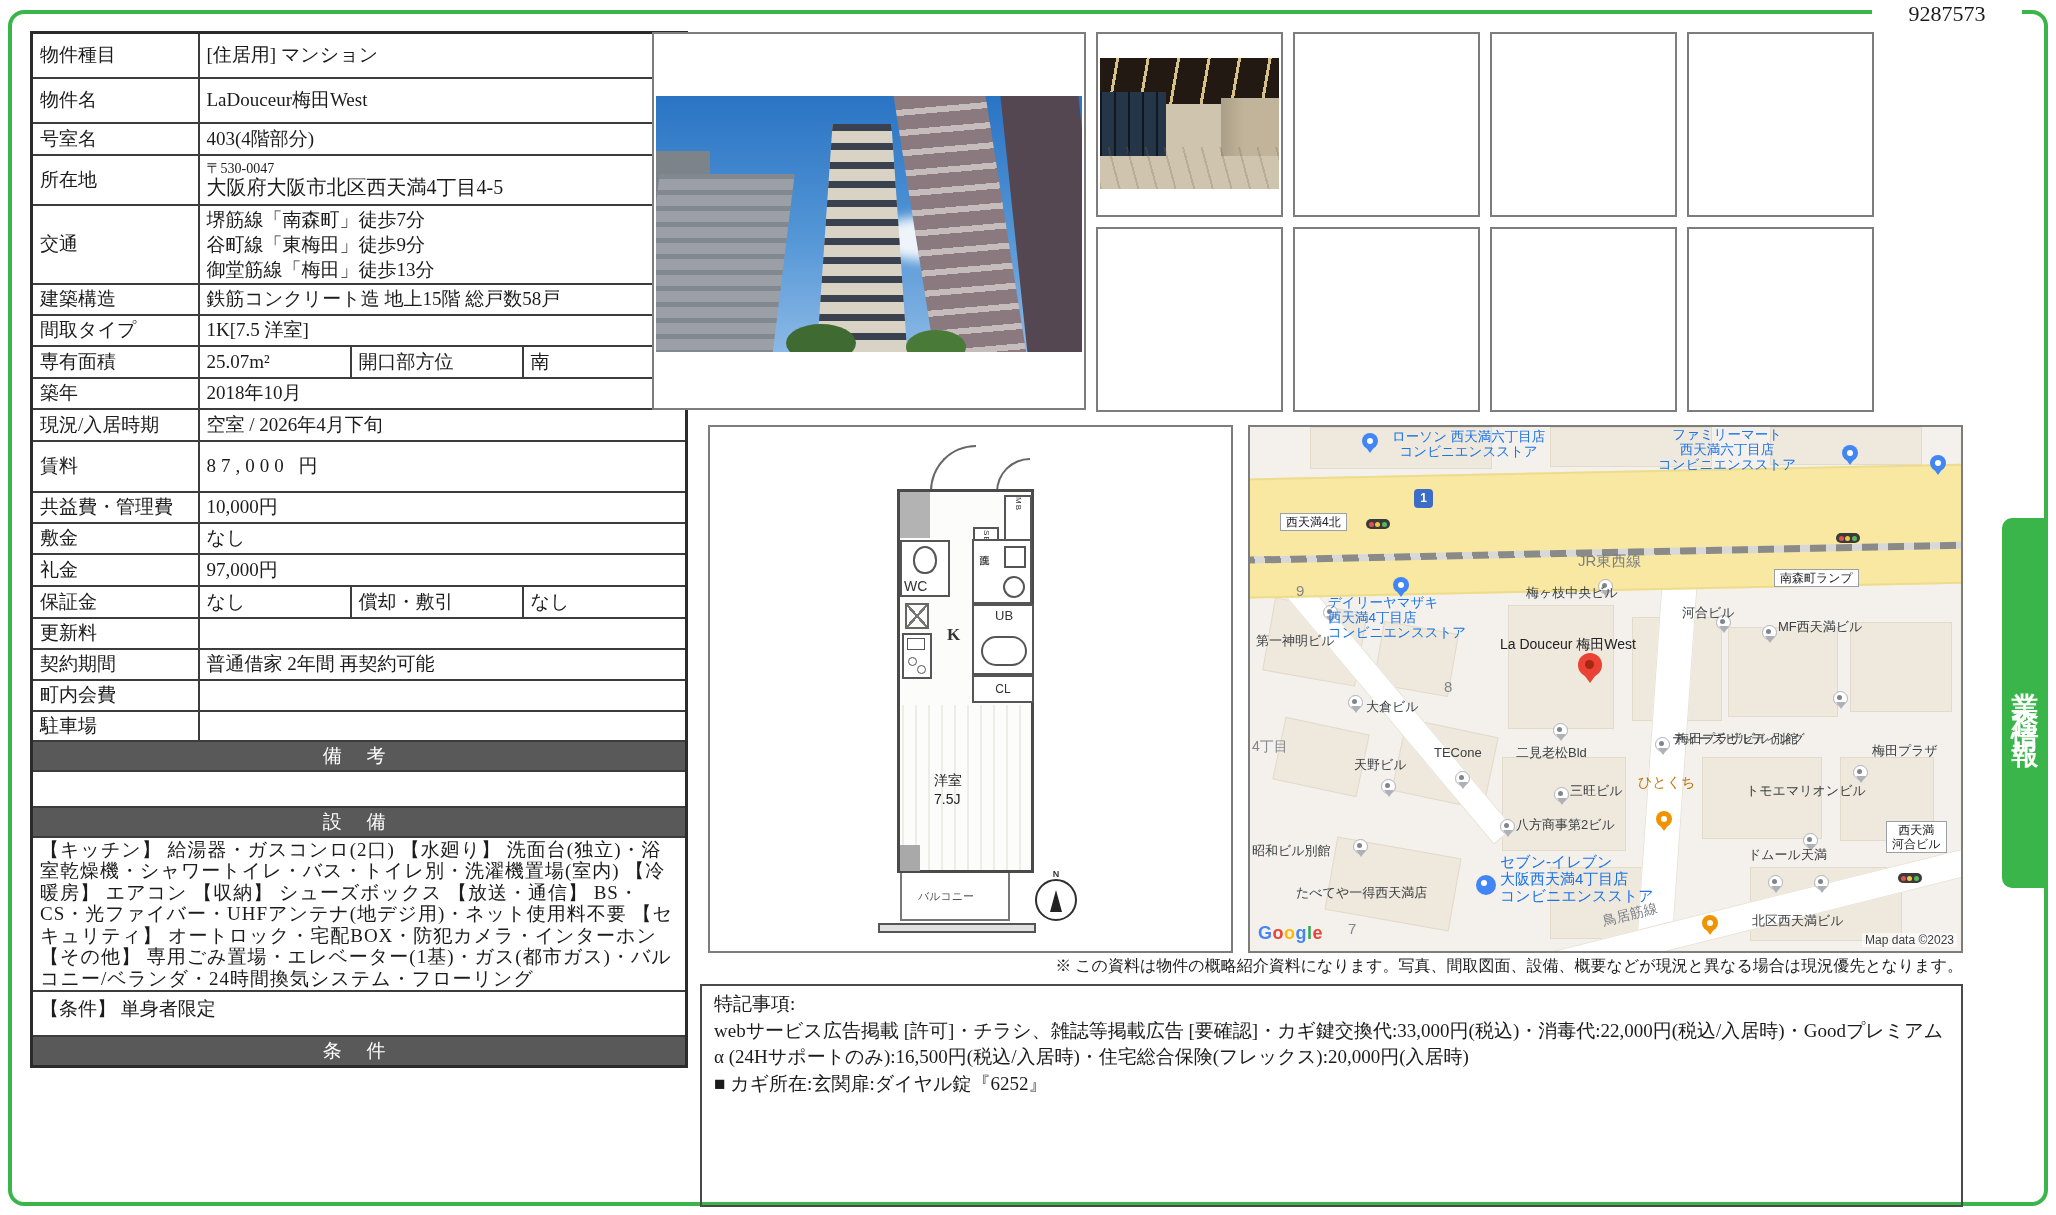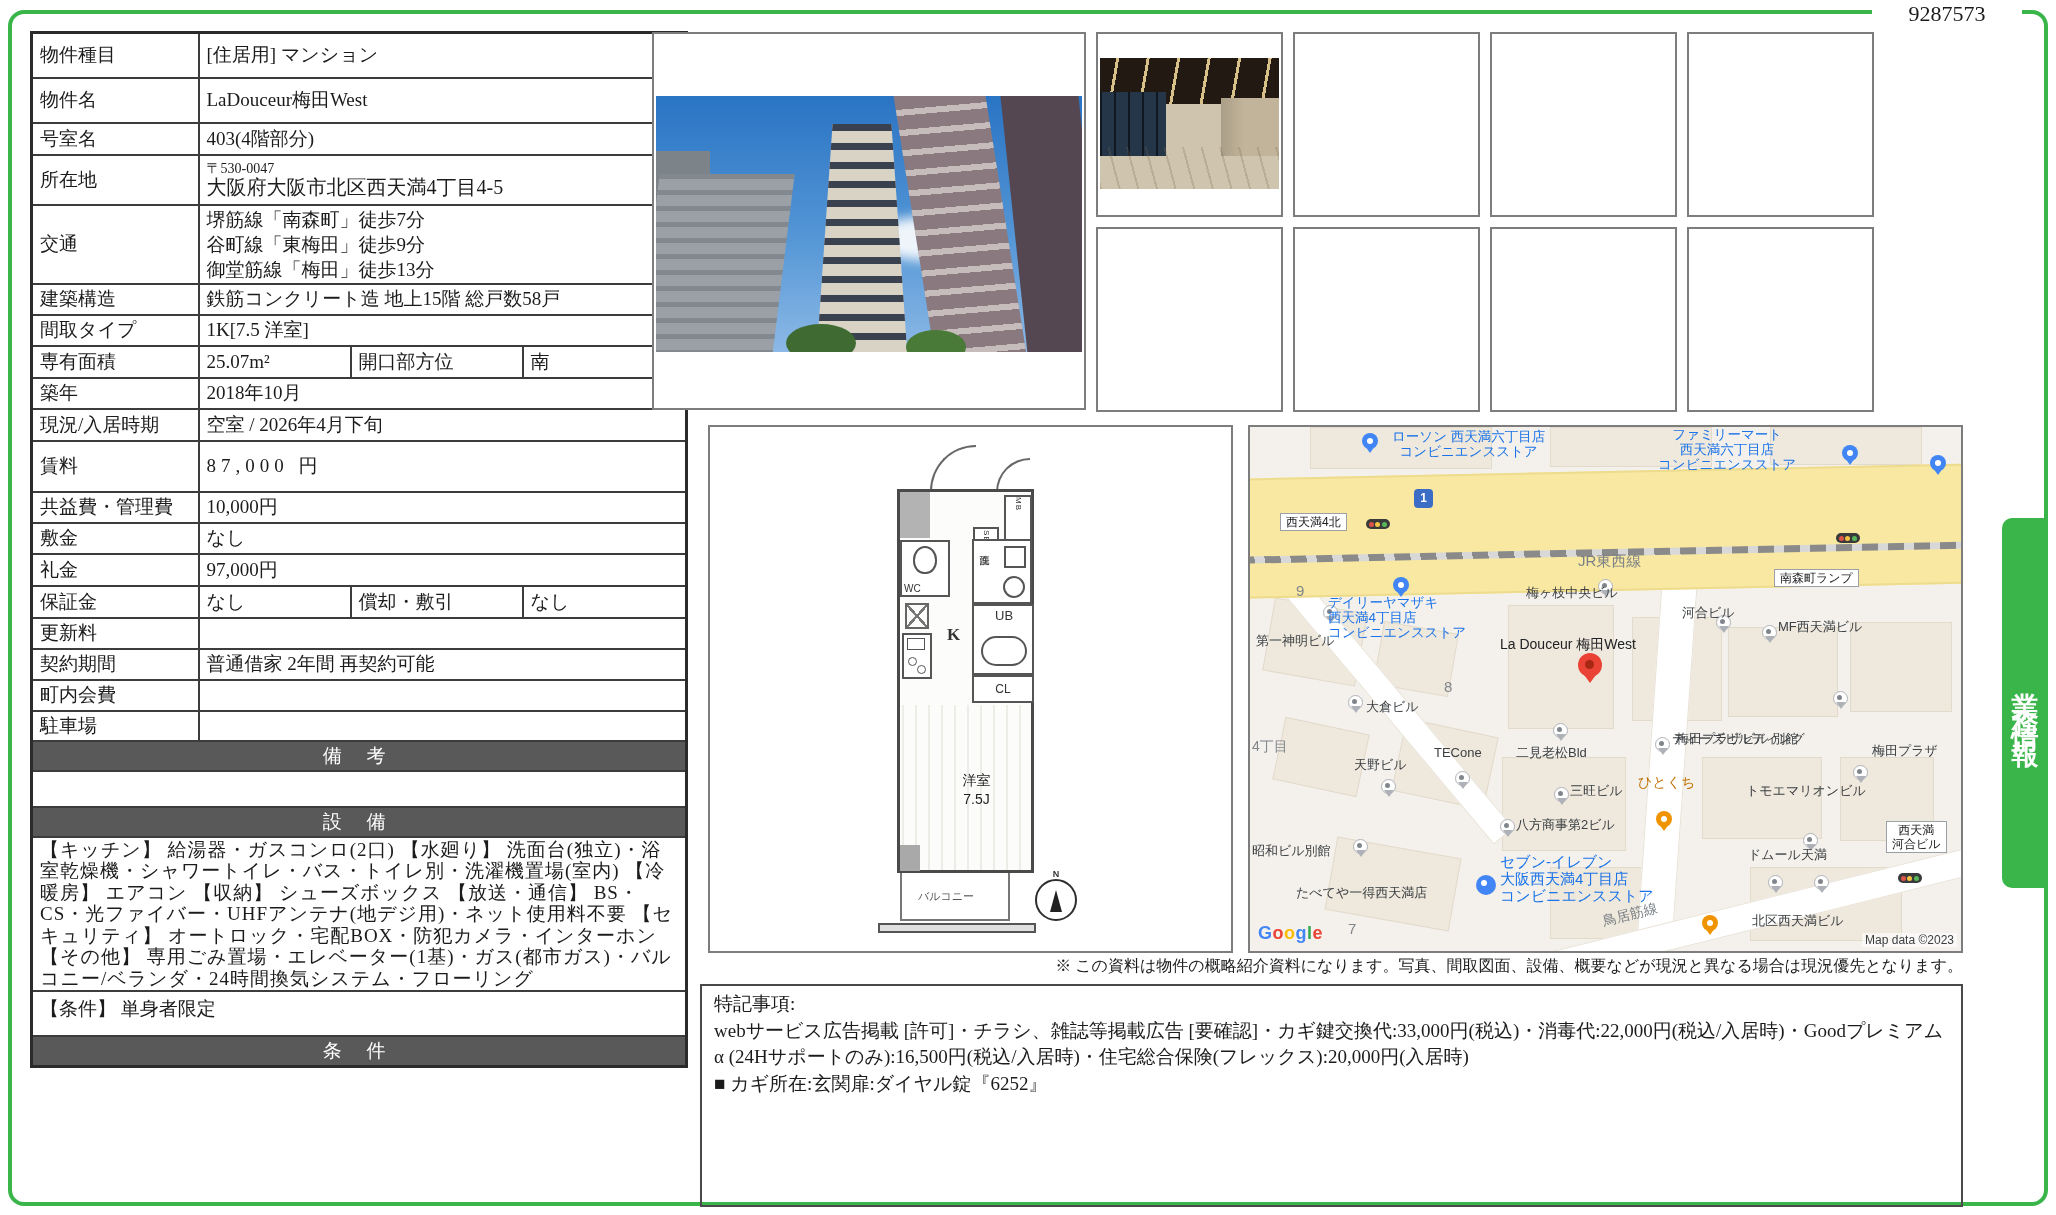--- a/index.html
+++ b/index.html
@@ -282,41 +282,41 @@
 
   <div class="plan-box">
     <div class="fp fp-arc" style="left:220px;top:18px;width:46px;height:46px;"></div>
     <div class="fp fp-arc" style="left:286px;top:31px;width:34px;height:34px;"></div>
     <div class="fp fp-unit"></div>
     <div class="fp fp-entry"></div>
     <div class="fp fp-room" style="left:294px;top:68px;width:28px;height:46px;text-align:center;"><span class="fp-vlabel" style="font-size:8px">MB</span></div>
     <div class="fp fp-room" style="left:263px;top:100px;width:26px;height:38px;text-align:center;"><span class="fp-vlabel" style="font-size:8px">SB</span></div>
     <div class="fp fp-room" style="left:190px;top:113px;width:50px;height:57px;">
       <div class="fp" style="left:11px;top:4px;width:24px;height:28px;border:2px solid #555;border-radius:50% 50% 46% 46%;"></div>
-      <div class="fp" style="left:2px;bottom:1px;font-size:10px;">WC</div>
+      <div class="fp" style="left:2px;bottom:1px;font-size:14px;">WC</div>
     </div>
     <div class="fp fp-room" style="left:262px;top:112px;width:60px;height:65px;">
       <div class="fp fp-vlabel" style="left:3px;top:6px;">洗面</div>
       <div class="fp" style="right:4px;top:5px;width:22px;height:22px;border:2px solid #555;"></div>
       <div class="fp" style="right:5px;bottom:4px;width:22px;height:22px;border:2px solid #555;border-radius:50%;"></div>
     </div>
     <div class="fp fp-x" style="left:195px;top:176px;width:24px;height:26px;border:2px solid #666;"></div>
     <div class="fp fp-room" style="left:192px;top:206px;width:30px;height:46px;">
       <div class="fp" style="left:3px;top:3px;width:18px;height:12px;border:1.5px solid #555;"></div>
       <div class="fp" style="left:4px;bottom:11px;width:9px;height:9px;border:1.5px solid #555;border-radius:50%;"></div>
       <div class="fp" style="left:13px;bottom:3px;width:9px;height:9px;border:1.5px solid #555;border-radius:50%;"></div>
     </div>
     <div class="fp" style="left:237px;top:198px;font-size:17px;font-weight:bold;font-family:'Liberation Serif',serif;">K</div>
     <div class="fp fp-room" style="left:262px;top:177px;width:62px;height:71px;">
       <div class="fp" style="left:21px;top:2px;font-size:13px;">UB</div>
       <div class="fp fp-tub" style="left:7px;top:30px;width:46px;height:30px;"></div>
     </div>
     <div class="fp fp-room" style="left:262px;top:248px;width:62px;height:28px;text-align:center;line-height:24px;font-size:12px;"><span>CL</span></div>
     <div class="fp fp-stripes" style="left:192px;top:278px;width:130px;height:165px;"></div>
-    <div class="fp pre" style="left:224px;top:344px;width:85px;text-align:center;font-size:14px;line-height:19px;color:#222;">洋室
+    <div class="fp pre" style="left:224px;top:344px;width:85px;font-size:14px;line-height:19px;color:#222;">洋室
 7.5J</div>
     <div class="fp" style="left:190px;top:418px;width:20px;height:26px;background:#a9a9a9;"></div>
     <div class="fp" style="left:190px;top:446px;width:110px;height:48px;border-left:2px solid #777;border-right:2px solid #777;border-bottom:2px solid #777;">
       <div class="fp" style="left:16px;top:16px;font-size:11px;color:#555;">バルコニー</div>
     </div>
     <div class="fp" style="left:168px;top:496px;width:158px;height:10px;background:#e0e0e0;border:2px solid #555;"></div>
     <div class="fp fp-compass" style="left:325px;top:452px;width:42px;height:42px;">
       <span style="position:absolute;left:50%;top:-12px;transform:translateX(-50%);font-size:9px;font-weight:bold;">N</span>
       <span class="fp-needle"></span>
     </div>

